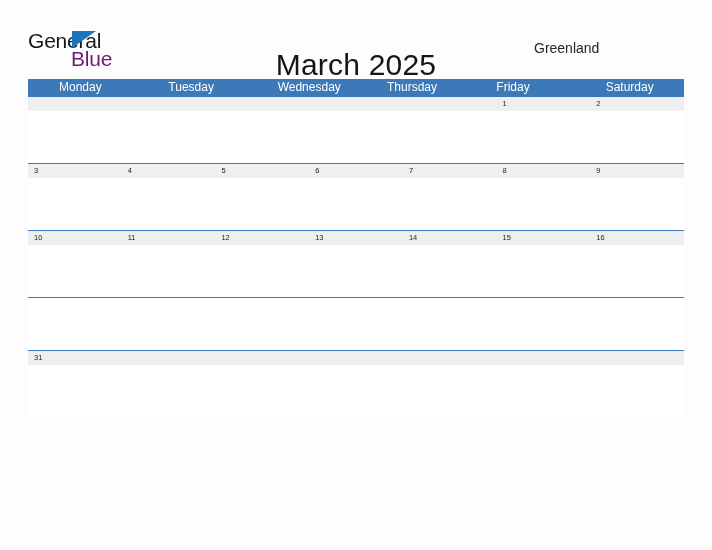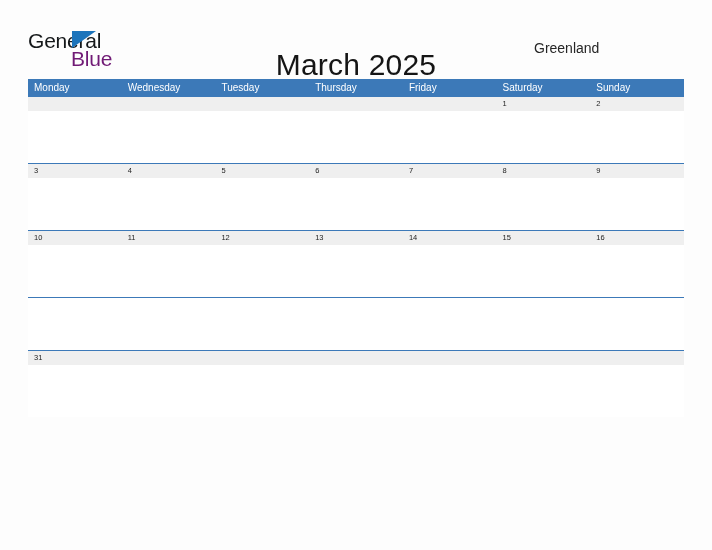--- a/index.html
+++ b/index.html
@@ -104,27 +104,28 @@
   .dow-header {
     display: flex;
     width: 100%;
     height: 17px;
     background: #3c79b8;
   }
   .dow-cell {
     flex: 1 1 0;
     min-width: 0;
     color: #ffffff;
-    font-size: 10px;
+    font-size: 12px;
     line-height: 17px;
     padding-left: 6px;
     box-sizing: border-box;
     font-family: "Liberation Sans", sans-serif;
     white-space: nowrap;
     overflow: hidden;
+    margin-left: 25px;
   }
 
   .week-row {
     width: 100%;
     border-top: 1.4px solid #3c79b8;
     box-sizing: border-box;
   }
   .week-row:first-of-type {
     border-top: none;
   }
@@ -175,26 +176,25 @@
     <div class="country-wrap">
       <span class="cal-country">Greenland</span>
     </div>
 
   </div>
 
   <div class="calendar">
 
     <div class="dow-header">
       <div class="dow-cell">Monday</div>
+      <div class="dow-cell">Tuesday</div>
       <div class="dow-cell">Wednesday</div>
-      <div class="dow-cell">Tuesday</div>
       <div class="dow-cell">Thursday</div>
       <div class="dow-cell">Friday</div>
       <div class="dow-cell">Saturday</div>
-      <div class="dow-cell">Sunday</div>
     </div>
 
     <div class="week-row">
       <div class="date-band">
         <div class="date-cell"></div>
         <div class="date-cell"></div>
         <div class="date-cell"></div>
         <div class="date-cell"></div>
         <div class="date-cell"></div>
         <div class="date-cell">1</div>

